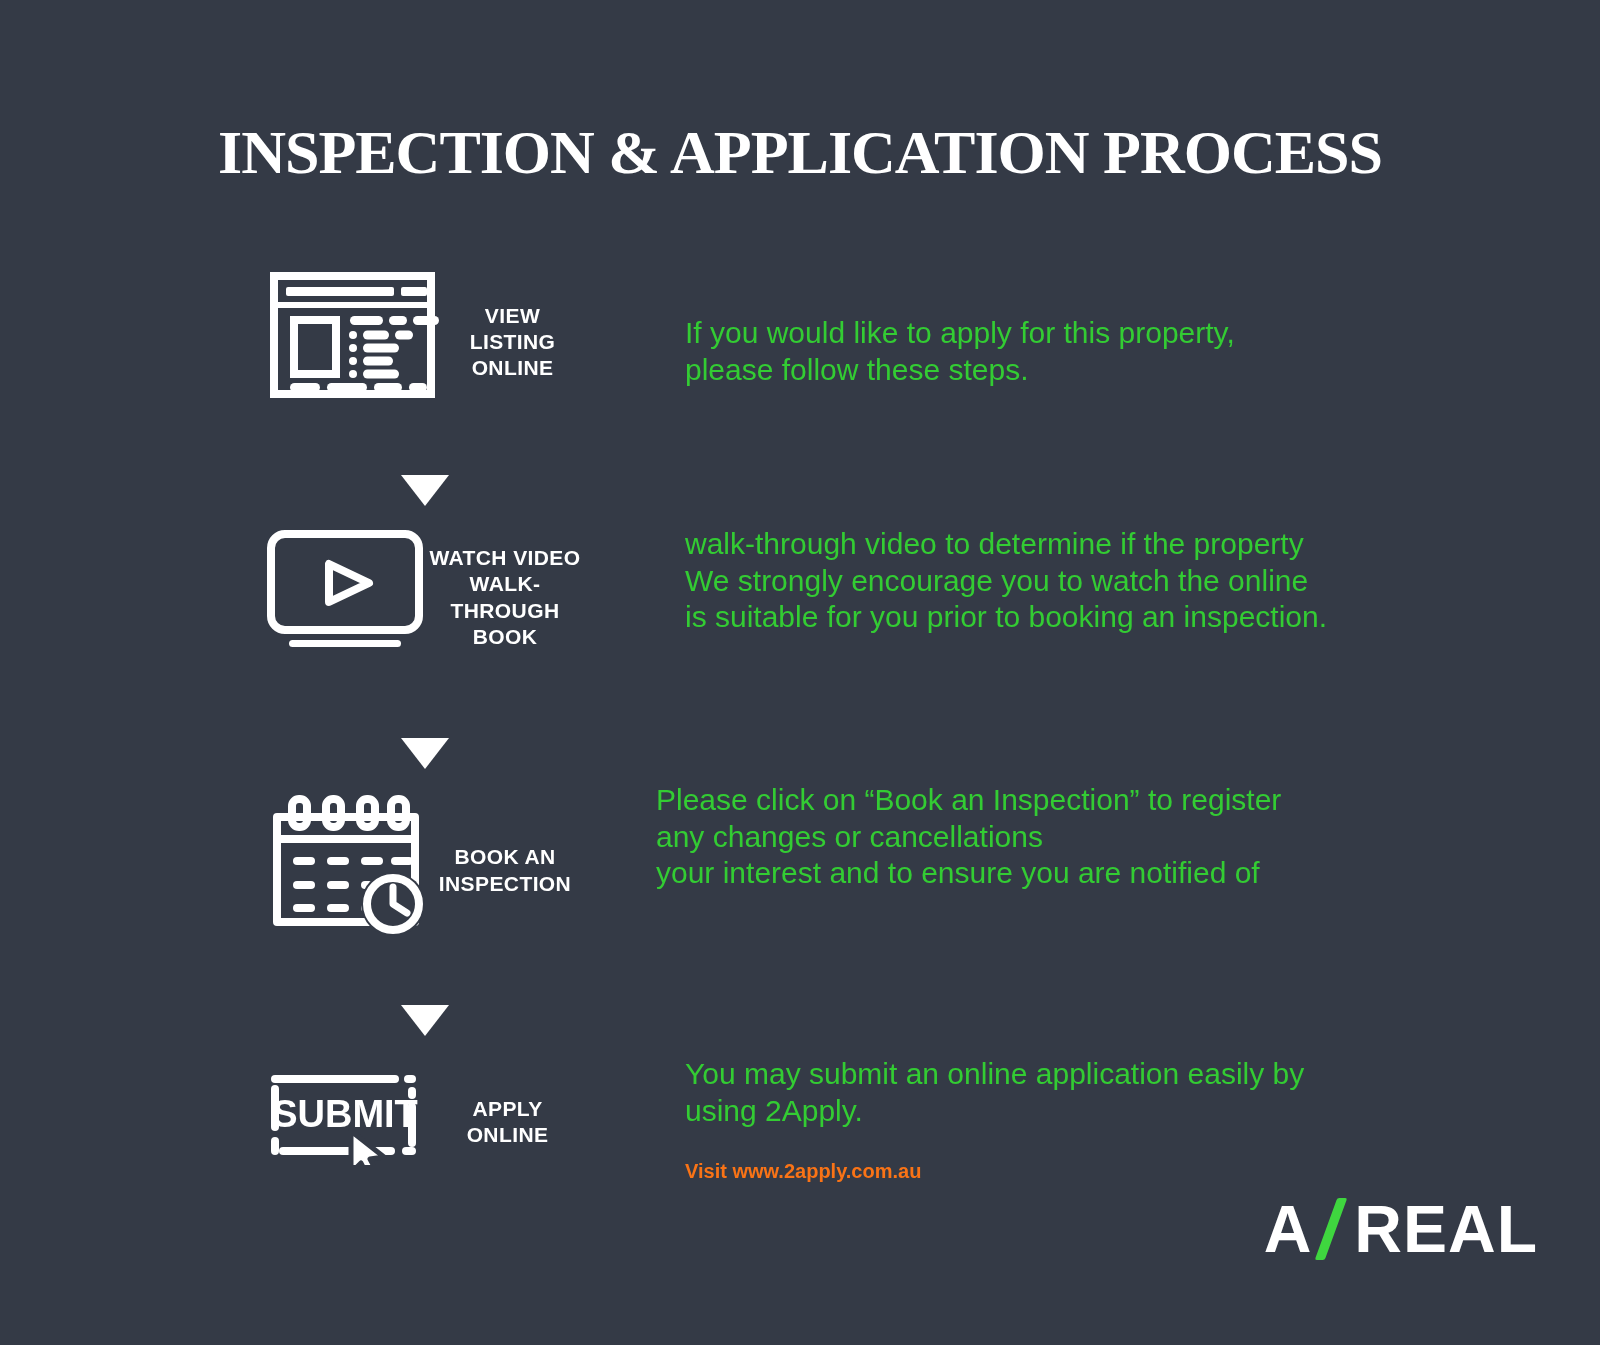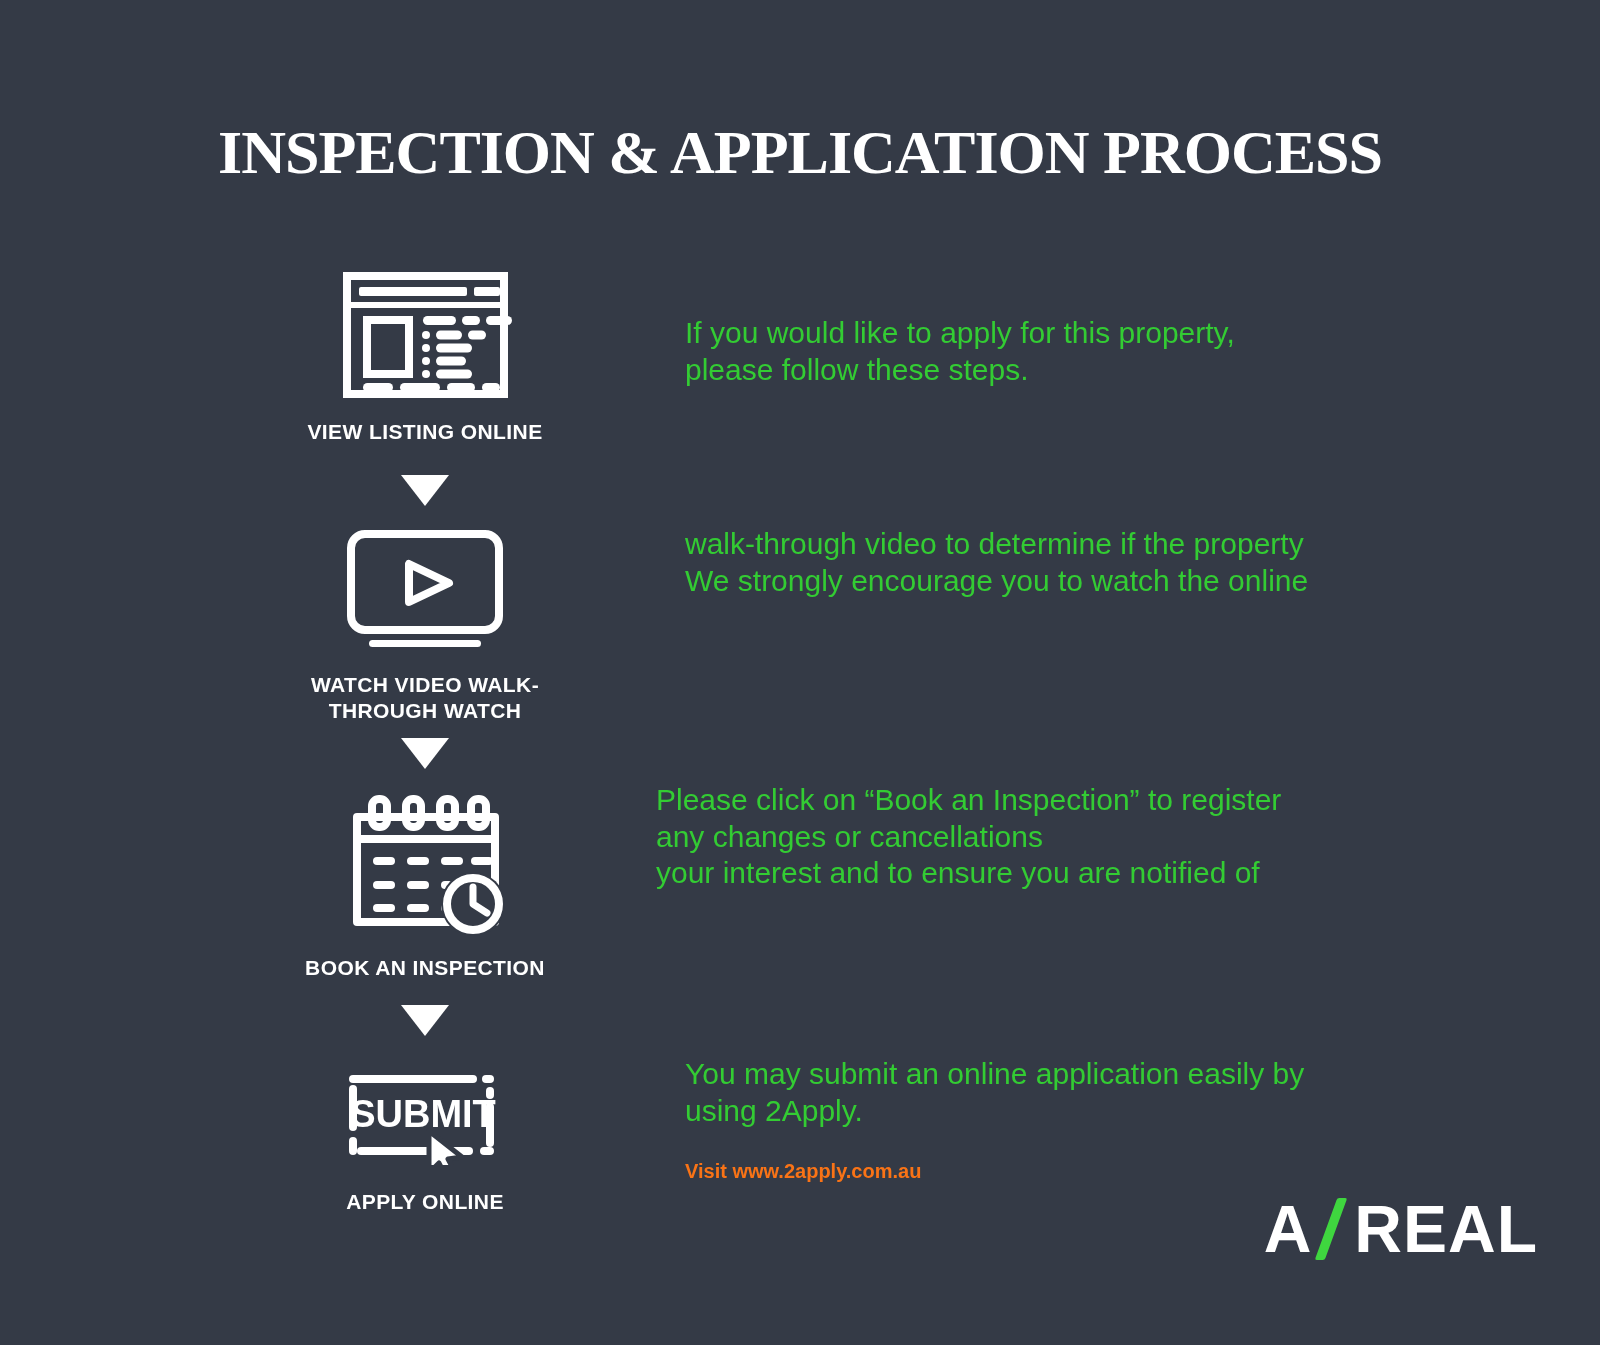--- a/index.html
+++ b/index.html
@@ -17,21 +17,21 @@
     color:#ffffff;
     font-size:62px;
     font-weight:bold;
     letter-spacing:-1px;
     line-height:1.05;
     font-family:Liberation Serif, serif;
   }
 
   
   .steps { position:absolute; left:265px; top:265px; width:320px; }
-  .step { width:320px; display:flex; flex-direction:column; align-items:center; }
+  .step { width:320px; display:flex; flex-direction:row; align-items:center; }
   .step-label {
     color:#ffffff; font-size:21px; font-weight:bold;
     letter-spacing:0.4px; text-align:center; line-height:1.25;
   }
   .arrow {
     width:0; height:0;
     border-left:24px solid transparent;
     border-right:24px solid transparent;
     border-top:31px solid #ffffff;
   }
@@ -131,21 +131,21 @@
     <div class="step s2">
       <div class="icon-wrap">
         <svg width="160" height="125" viewBox="0 0 160 125" aria-hidden="true">
           <rect x="6" y="6" width="148" height="96" rx="14" ry="14" fill="none" stroke="#ffffff" stroke-width="8"></rect>
           <rect x="24" y="112" width="112" height="7" rx="3.5" fill="#ffffff"></rect>
           <path d="M64 36 L64 74 L104 55 Z" fill="none" stroke="#ffffff" stroke-width="8" stroke-linejoin="round" stroke-linecap="round"></path>
         </svg>
       </div>
       <div class="step-label lbl-sp">
         <span class="ln">WATCH VIDEO</span>
-        <span class="ln">WALK-THROUGH WATCH</span>
+        <span class="ln">WALK-THROUGH BOOK</span>
       </div>
     </div>
 
     <div class="a2">
         <div class="arrow"></div>
       </div>
 
     <div class="step s3">
       <div class="icon-wrap">
         <svg width="160" height="145" viewBox="0 0 160 145" aria-hidden="true">
@@ -217,20 +217,21 @@
   </div>
 
   <div class="copy c1">
     <span class="ln">If you would like to apply for this property,</span>
     <span class="ln">please follow these steps.</span>
   </div>
 
   <div class="copy c2">
     <span class="ln">walk-through video to determine if the property</span>
     <span class="ln">We strongly encourage you to watch the online</span>
+    <span class="ln">is suitable for you prior to booking an inspection.</span>
   </div>
 
   <div class="copy c3">
     <span class="ln">Please click on “Book an Inspection” to register</span>
     <span class="ln">any changes or cancellations</span>
     <span class="ln">your interest and to ensure you are notified of</span>
   </div>
 
   <div class="copy c4">
     <span class="ln">You may submit an online application easily by</span>

